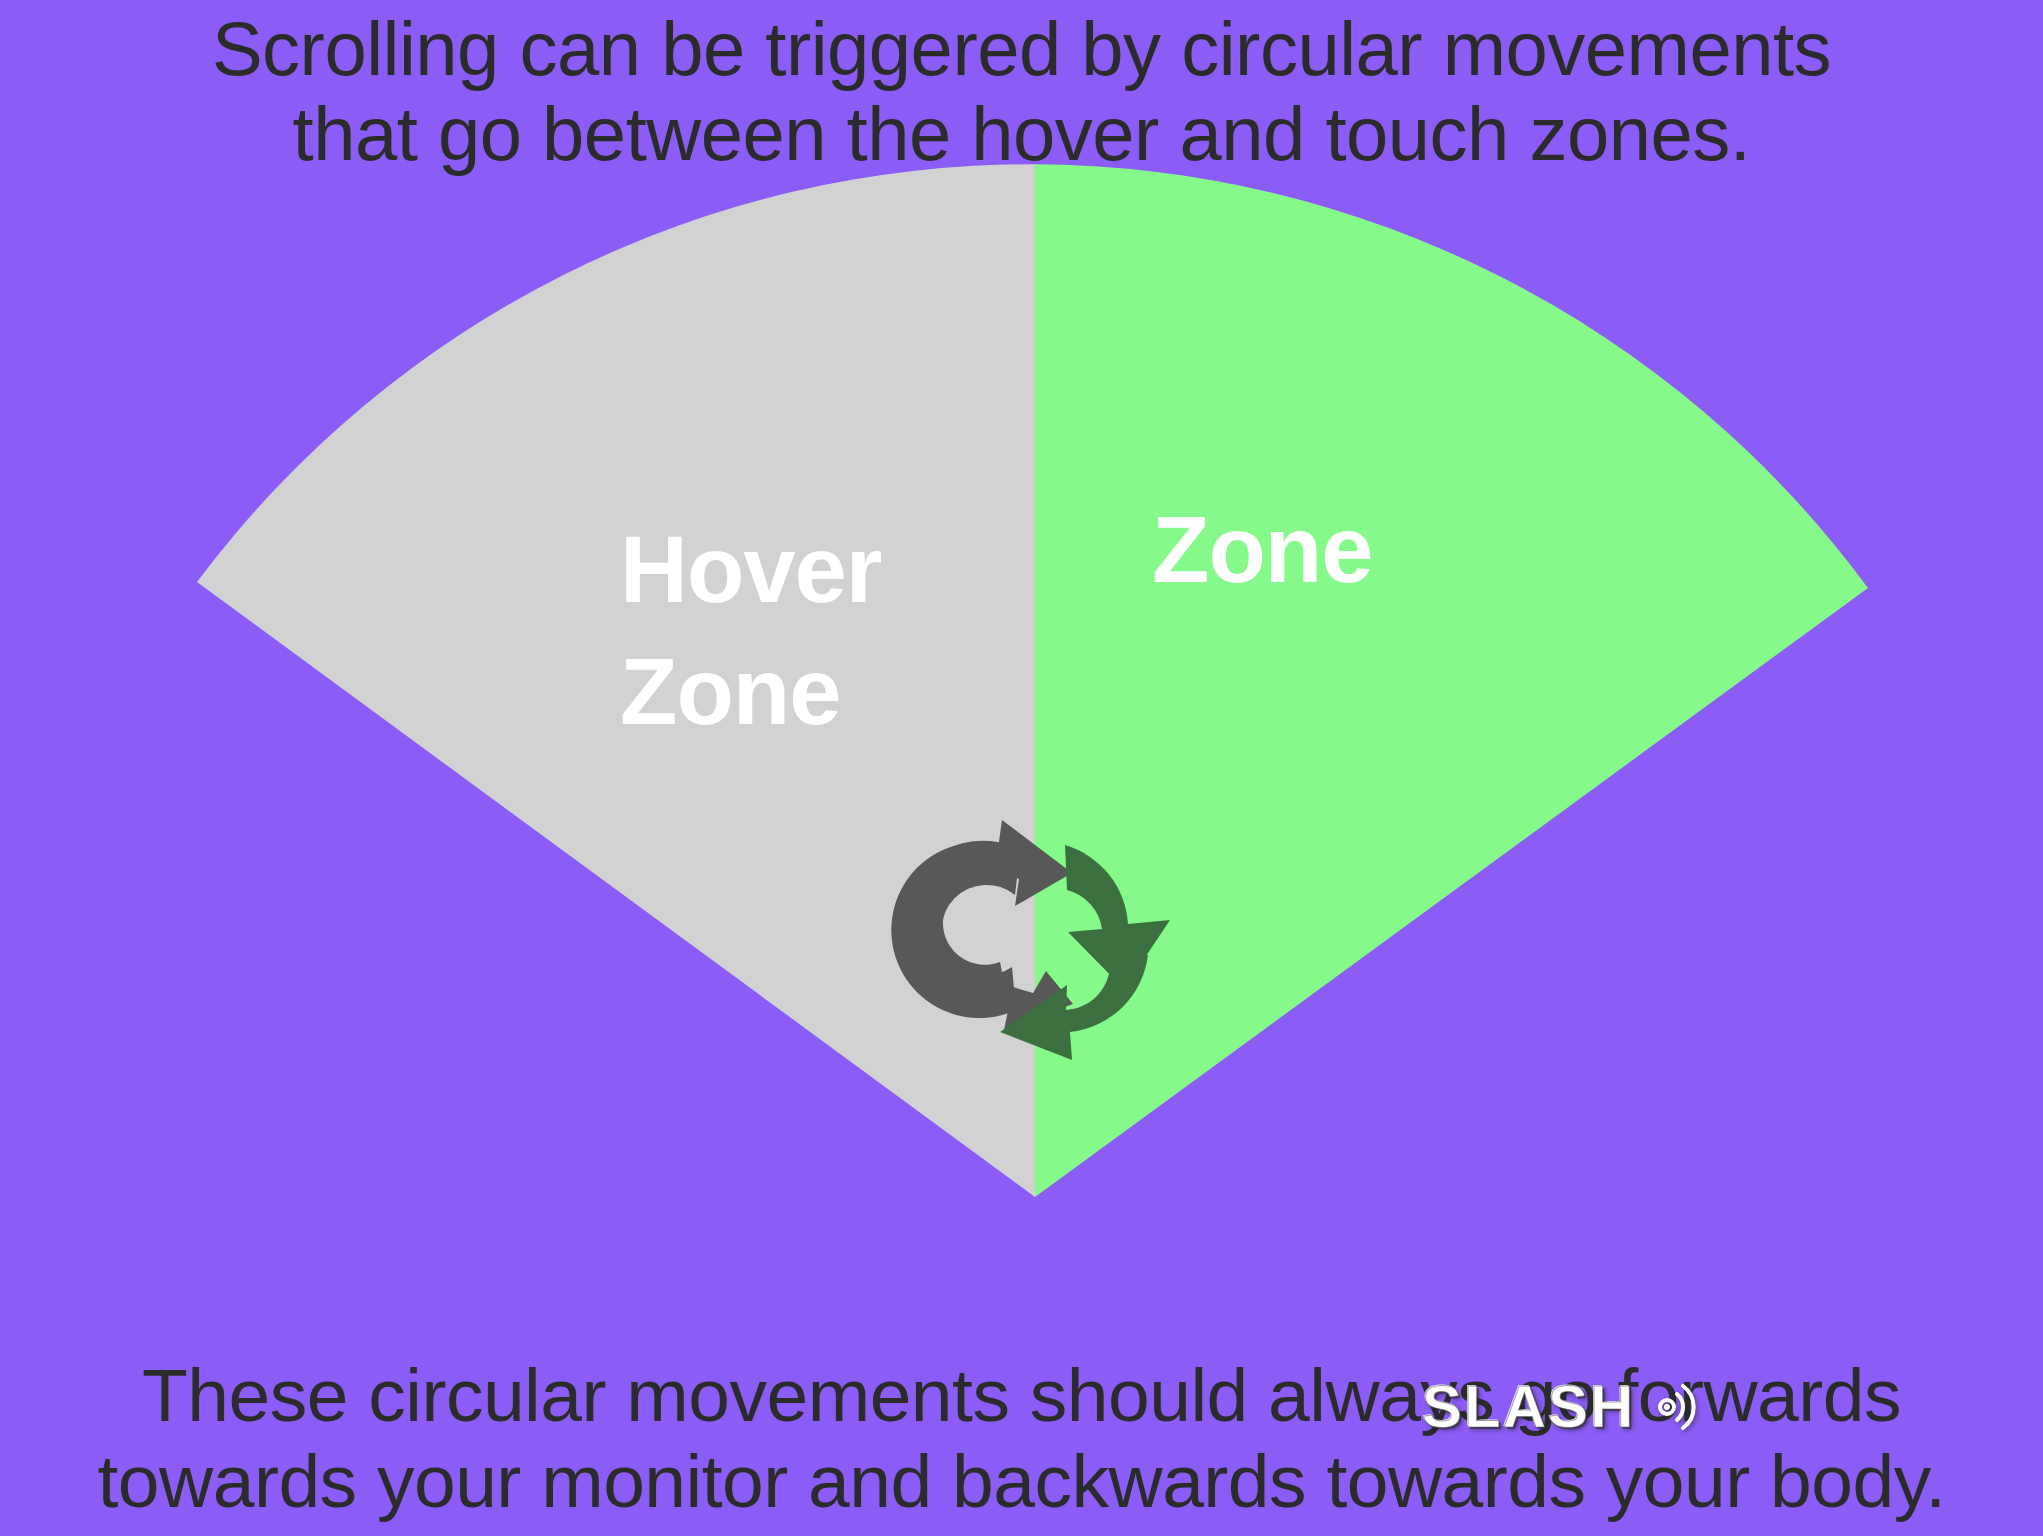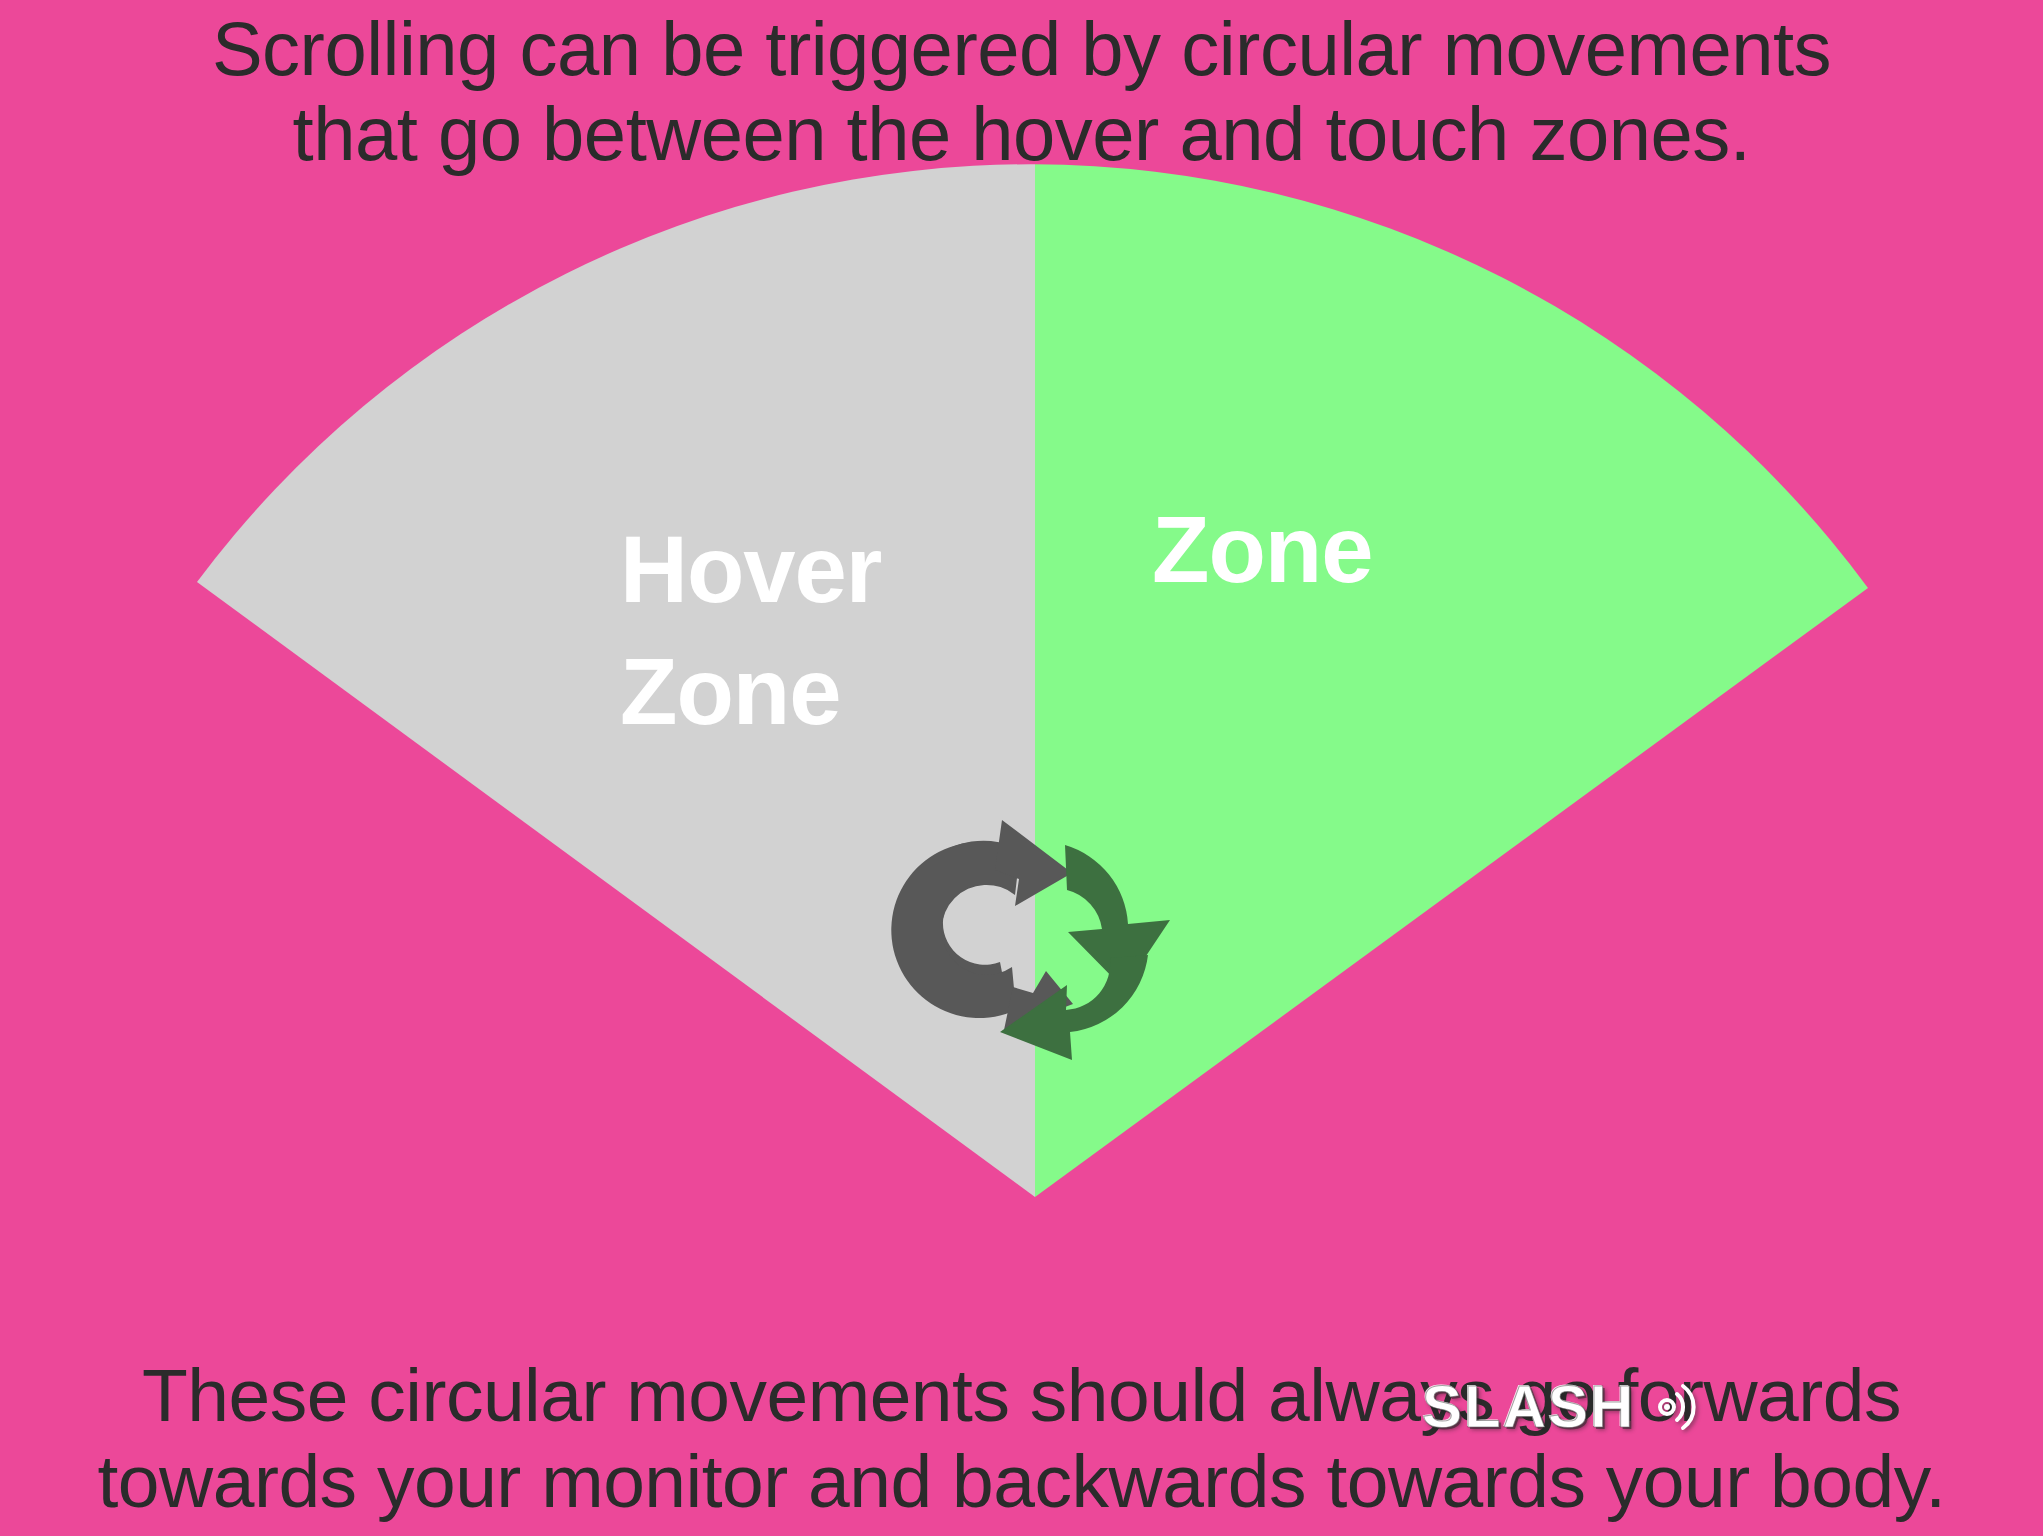--- a/index.html
+++ b/index.html
@@ -7,21 +7,21 @@
     padding: 0;
     background: #ffffff;
   }
   body {
     font-family: "Liberation Sans", sans-serif;
   }
   #stage {
     position: relative;
     width: 2043px;
     height: 1536px;
-    background: #ec4899;
+    background: #8b5cf6;
     overflow: hidden;
   }
 
   
   .caption {
     position: absolute;
     left: 0;
     width: 2043px;
     text-align: center;
     color: #2b2b2b;

